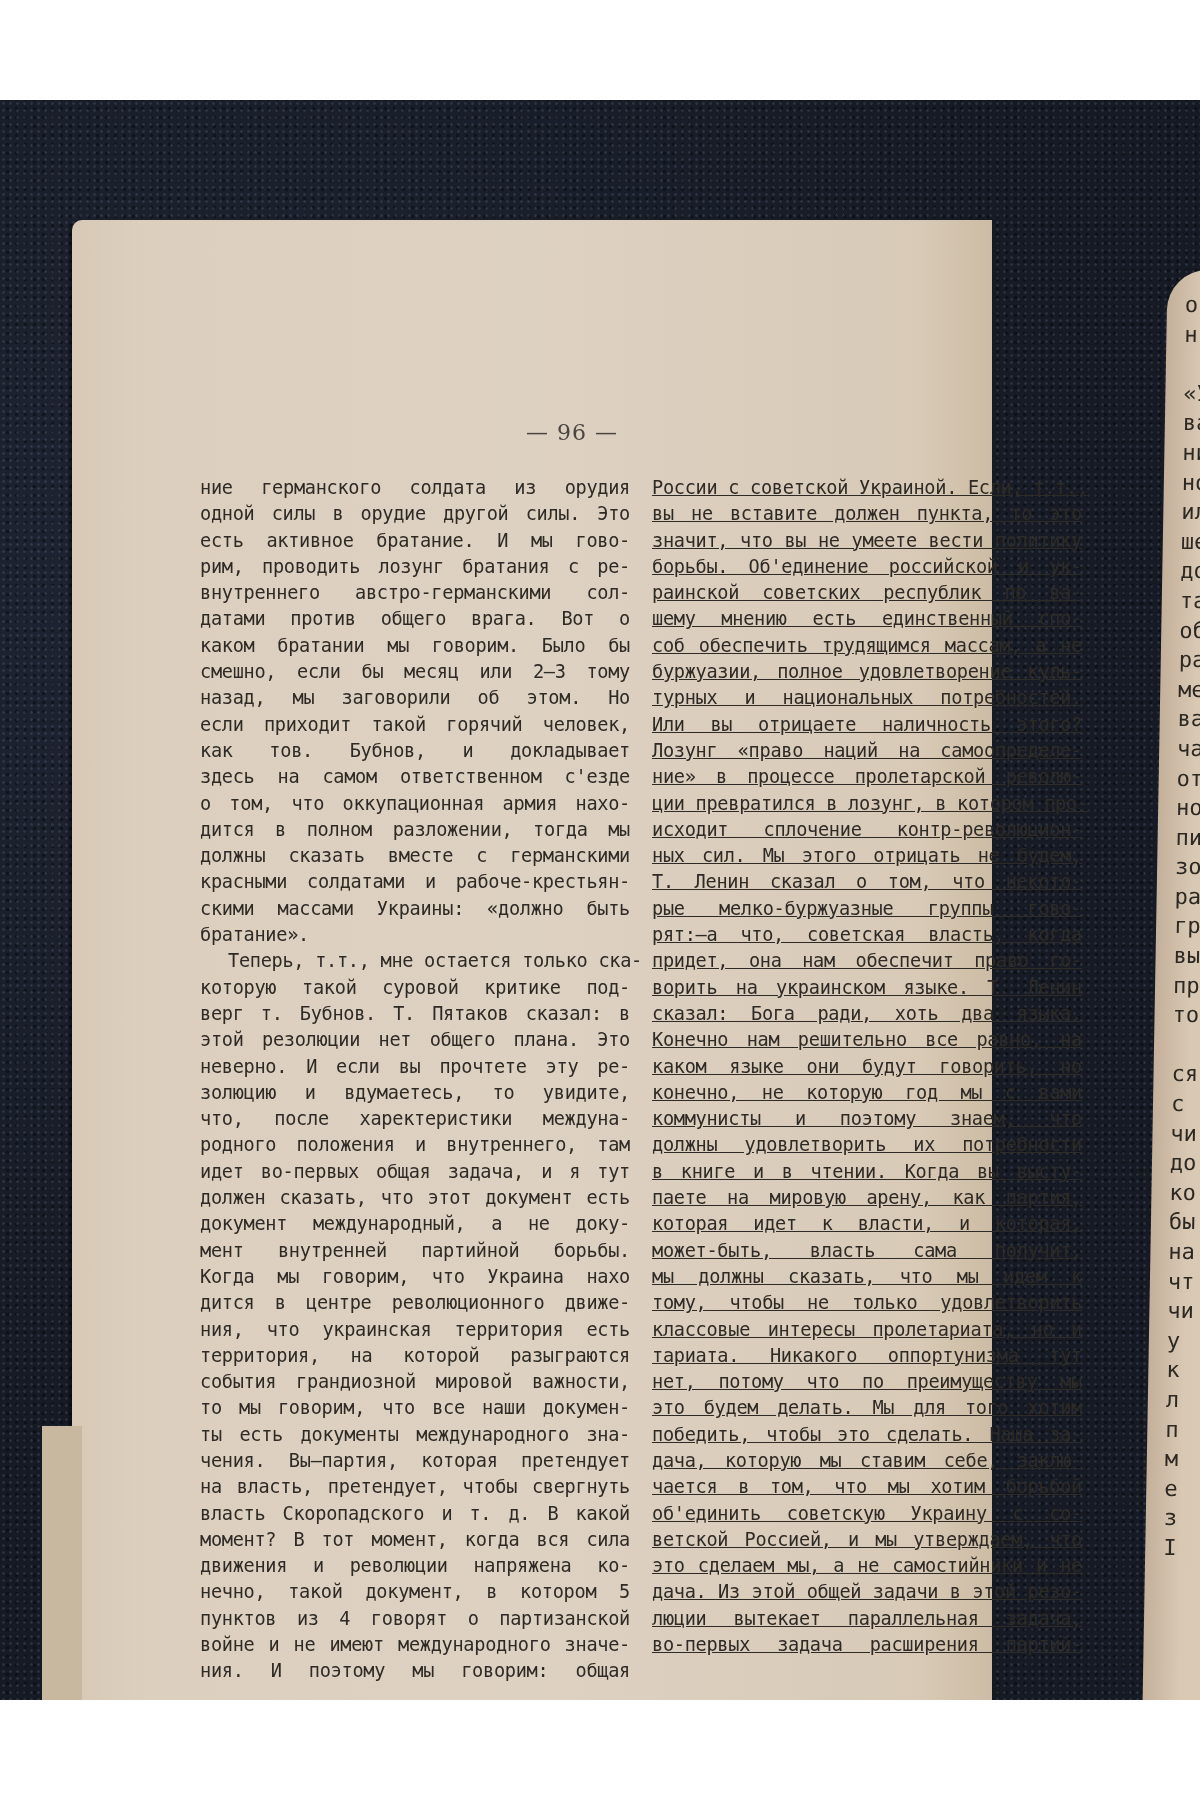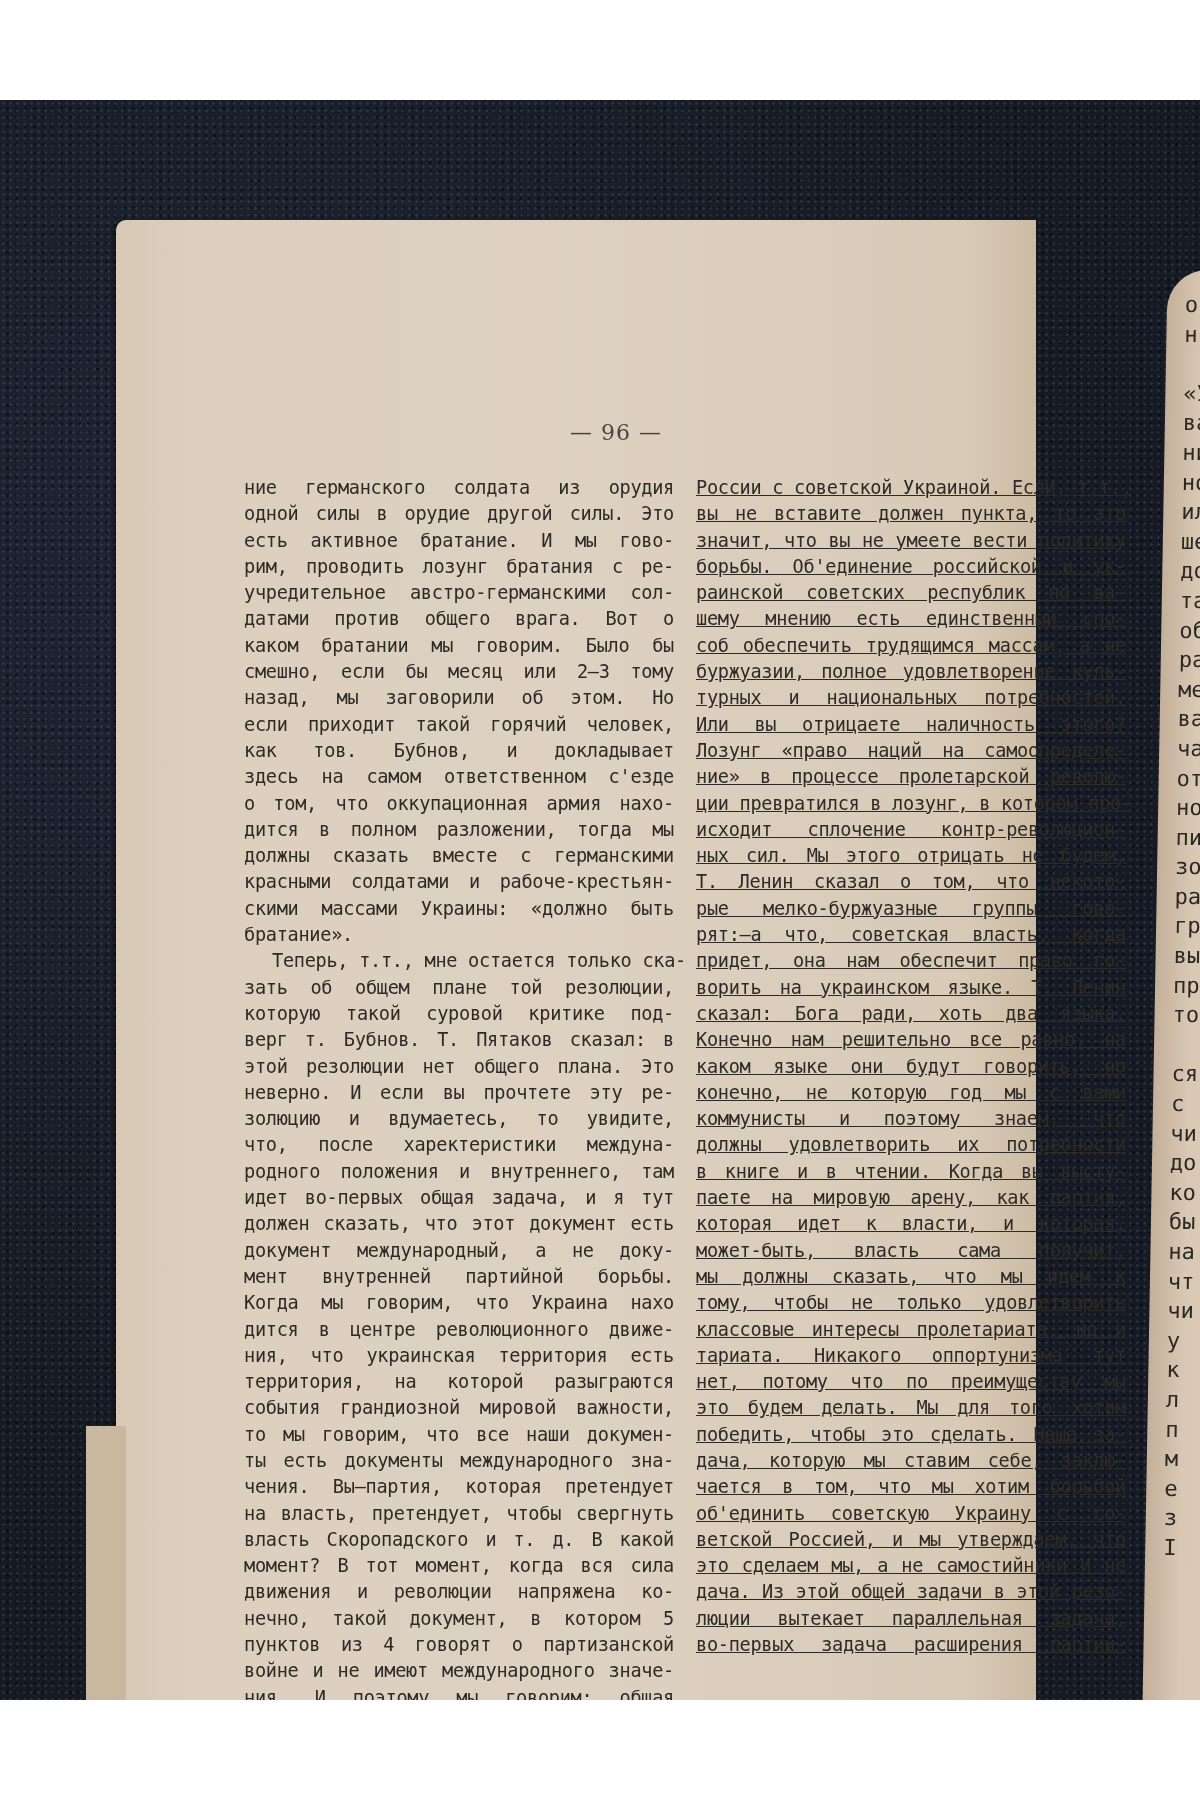--- a/index.html
+++ b/index.html
@@ -29,21 +29,20 @@
       background-size: 7px 7px, 9px 9px;
       background-position: 0 0, 3px 4px;
     }
     .page {
       position: absolute;
       left: 72px; top: 120px;
       width: 920px; height: 1496px;
       background: linear-gradient(90deg, #d8c9b6 0%, #dccfbe 8%, #ddd1c2 50%, #d8cab7 92%, #cdbca4 100%);
       border-radius: 10px 0 6px 14px;
       box-shadow: -2px 2px 4px rgba(0,0,0,0.5);
-      margin-left: 44px;
     }
     .page-edge-bottom {
       position: absolute; left: -30px; bottom: -10px;
       width: 40px; height: 300px;
       background: #c9b8a0;
       border-radius: 0 0 0 14px;
     }
     .next-page {
       position: absolute;
       left: 1155px; top: 170px;
@@ -141,36 +140,35 @@
 
   <div class="page">
     <div class="page-edge-bottom"></div>
     <div class="page-number">— 96 —</div>
 
     <div class="col col-left" id="col-left">
         <span class="line">ние германского солдата из орудия</span>
         <span class="line">одной силы в орудие другой силы. Это</span>
         <span class="line">есть активное братание. И мы гово-</span>
         <span class="line">рим, проводить лозунг братания с ре-</span>
-        <span class="line">учредительное австро-германскими сол-</span>
+        <span class="line">внутреннего австро-германскими сол-</span>
         <span class="line">датами против общего врага. Вот о</span>
         <span class="line">каком братании мы говорим. Было бы</span>
         <span class="line">смешно, если бы месяц или 2—3 тому</span>
         <span class="line">назад, мы заговорили об этом. Но</span>
         <span class="line">если приходит такой горячий человек,</span>
         <span class="line">как тов. Бубнов, и докладывает</span>
         <span class="line">здесь на самом ответственном с'езде</span>
         <span class="line">о том, что оккупационная армия нахо-</span>
         <span class="line">дится в полном разложении, тогда мы</span>
         <span class="line">должны сказать вместе с германскими</span>
         <span class="line">красными солдатами и рабоче-крестьян-</span>
         <span class="line">скими массами Украины: «должно быть</span>
         <span class="line last">братание».</span>
         <span class="line indent">Теперь, т.т., мне остается только ска-</span>
-        <span class="line">зать об общем плане той резолюции,</span>
         <span class="line">которую такой суровой критике под-</span>
         <span class="line">верг т. Бубнов. Т. Пятаков сказал: в</span>
         <span class="line">этой резолюции нет общего плана. Это</span>
         <span class="line">неверно. И если вы прочтете эту ре-</span>
         <span class="line">золюцию и вдумаетесь, то увидите,</span>
         <span class="line">что, после харектеристики междуна-</span>
         <span class="line">родного положения и внутреннего, там</span>
         <span class="line">идет во-первых общая задача, и я тут</span>
         <span class="line">должен сказать, что этот документ есть</span>
         <span class="line">документ международный, а не доку-</span>

